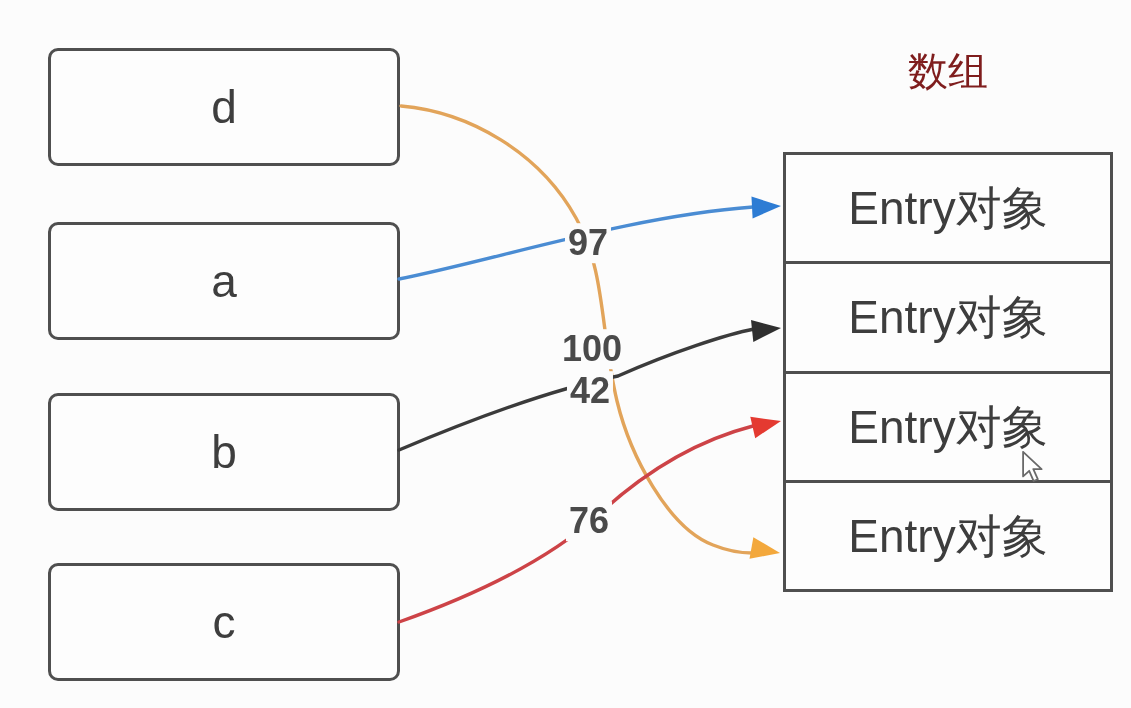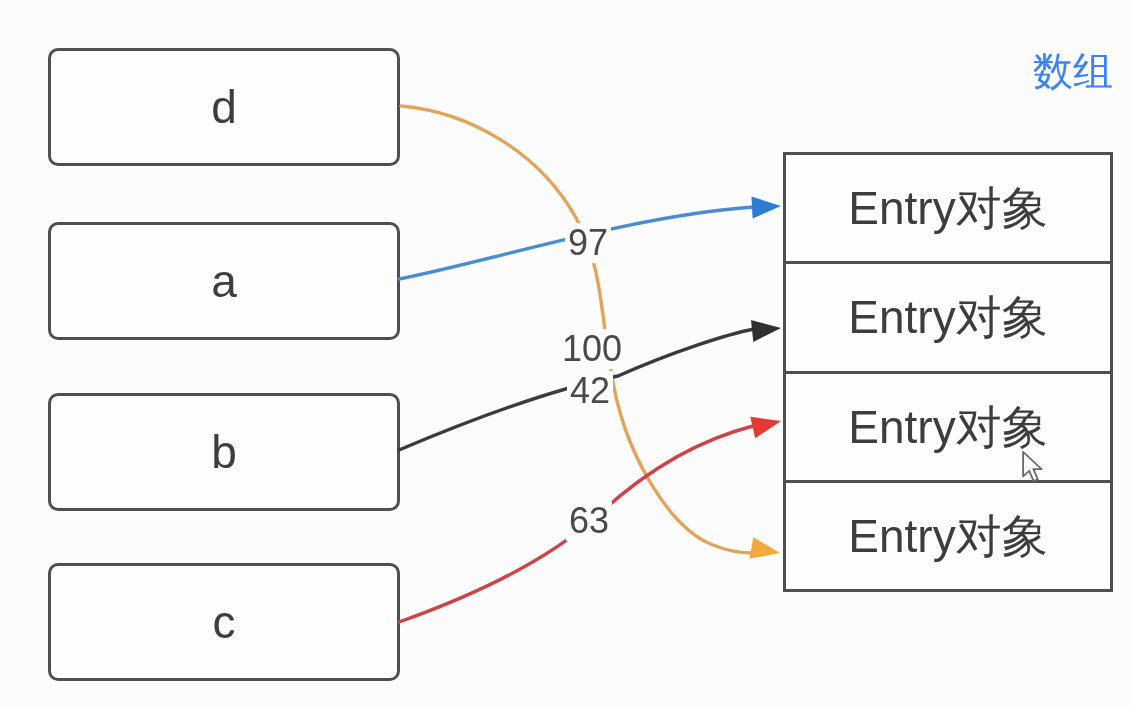--- a/index.html
+++ b/index.html
@@ -32,23 +32,23 @@
   .key-label {
     font-size: 46px;
     color: #3e3e3e;
     line-height: 1;
   }
   #array-title {
     position: absolute;
     left: 783px;
     top: 44px;
     width: 330px;
-    text-align: right;
+    text-align: center;
     font-size: 40px;
-    color: #3b82f6;
+    color: #7f1d1d;
     z-index: 1;
   }
   #array-box {
     position: absolute;
     left: 783px;
     top: 152px;
     width: 330px;
     height: 440px;
     box-sizing: border-box;
     border: 3px solid #4f4f4f;
@@ -78,20 +78,21 @@
   }
   .hash-label {
     position: absolute;
     transform: translate(-50%, -50%);
     font-size: 36px;
     color: #4a4a4a;
     background: #fcfcfc;
     padding: 0 3px;
     line-height: 1.1;
     z-index: 3;
+    font-weight: bold;
   }
   #cursor {
     position: absolute;
     left: 1021px;
     top: 451px;
     z-index: 4;
   }
 </style>
 </head>
 <body>
@@ -135,19 +136,19 @@
       <path d="M 780 553 l -29 -11 l 0 22 Z" fill="#f3a83c" transform="rotate(10 780 553)"></path>
       <path d="M 399 450 C 470 420 548 390 618 376 C 672 352 728 334 754 329" fill="none" stroke="#3b3b3b" stroke-width="3.4" stroke-linecap="round"></path>
       <path d="M 781 328 l -29 -11 l 0 22 Z" fill="#2f2f2f" transform="rotate(-6 781 328)"></path>
       <path d="M 399 622 C 478 594 548 560 597 516 C 643 473 695 441 753 426" fill="none" stroke="#cd4347" stroke-width="3.4" stroke-linecap="round"></path>
       <path d="M 781 421 l -29 -11 l 0 22 Z" fill="#e43a31" transform="rotate(-13 781 421)"></path>
     </svg>
 
   <span class="hash-label" style="left:588px; top:243px">97</span>
   <span class="hash-label" style="left:592px; top:349px">100</span>
   <span class="hash-label" style="left:590px; top:391px">42</span>
-  <span class="hash-label" style="left:589px; top:521px">63</span>
+  <span class="hash-label" style="left:589px; top:521px">76</span>
 
   <svg id="cursor" width="24" height="33" viewBox="0 0 14 20">
     <polygon points="1,0.5 1,15.4 4.7,12 7.4,18.2 9.9,17.1 7.2,11 12.2,11" fill="#ffffff" stroke="#6a6a6a" stroke-width="1.1" stroke-linejoin="round"></polygon>
   </svg>
 
 </div>
 
 </body></html>

